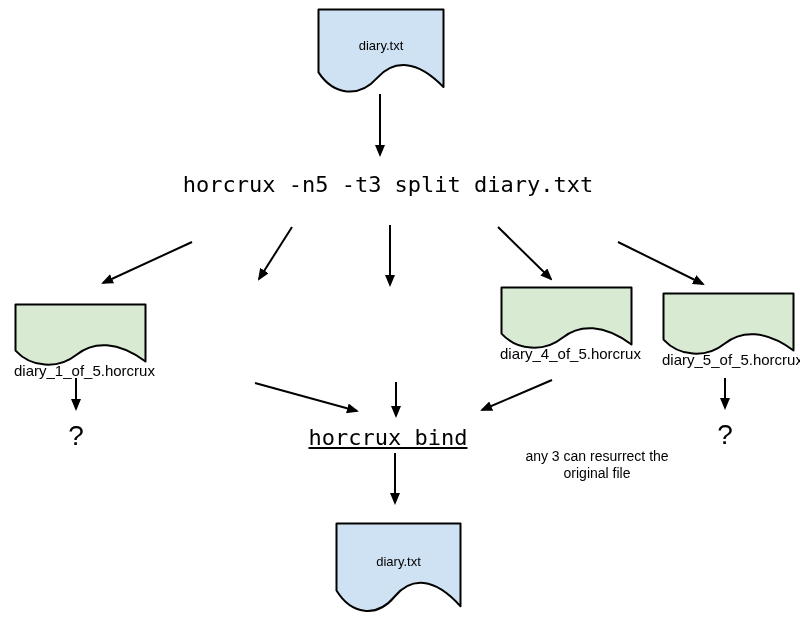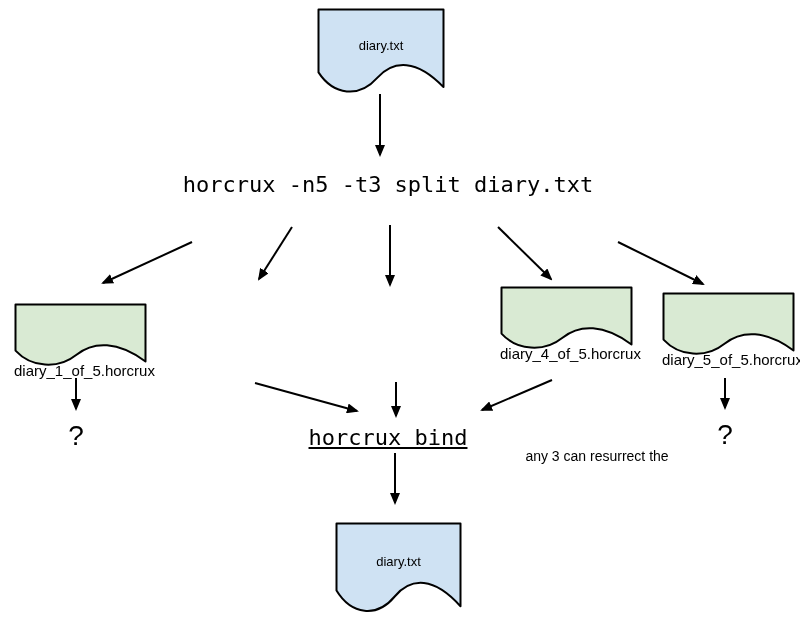--- a/index.html
+++ b/index.html
@@ -118,20 +118,21 @@
     <span class="doc-label lbl-sm">diary_5_of_5.horcrux</span>
   </div>
 
   <div class="qmark" style="left:76px; top:421px;">?</div>
   <div class="qmark" style="left:725px; top:420px;">?</div>
 
   <div class="cmd" style="left:388px; top:428px;text-decoration:underline;">horcrux bind</div>
 
   <div class="note" style="left:597px; top:448px;">
     <div>any 3 can resurrect the</div>
+    <div>original file</div>
   </div>
 
   <div class="doc" style="left:335px; top:522px; width:127px; height:98px;">
     <svg class="doc-svg" viewBox="0 0 127 98">
       <path class="doc-path" fill="#cfe2f3" d="M1.5,1.5 L125.5,1.5 L125.5,84.3 C99.1,54.9 76.2,54.9 59.7,74.5 C41.9,96.0 16.5,93.1 1.5,68.6 Z"></path>
     </svg>
     <span class="doc-label lbl-md">diary.txt</span>
   </div>
 
 </div>

